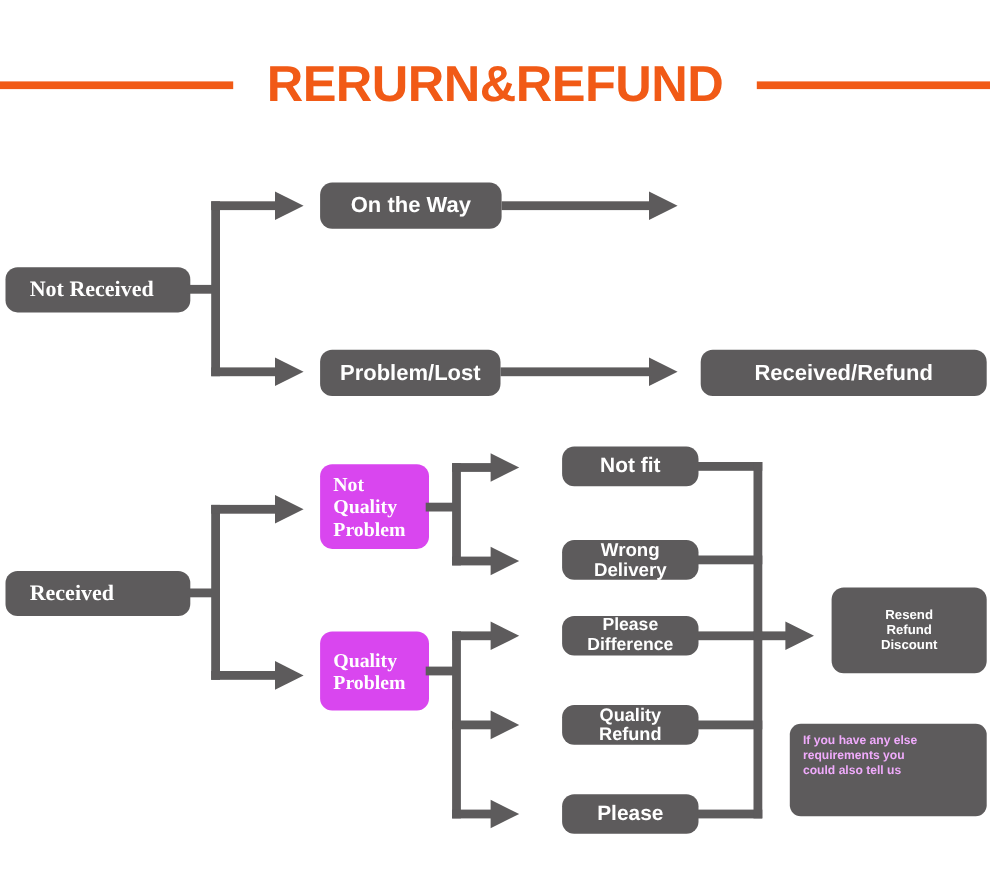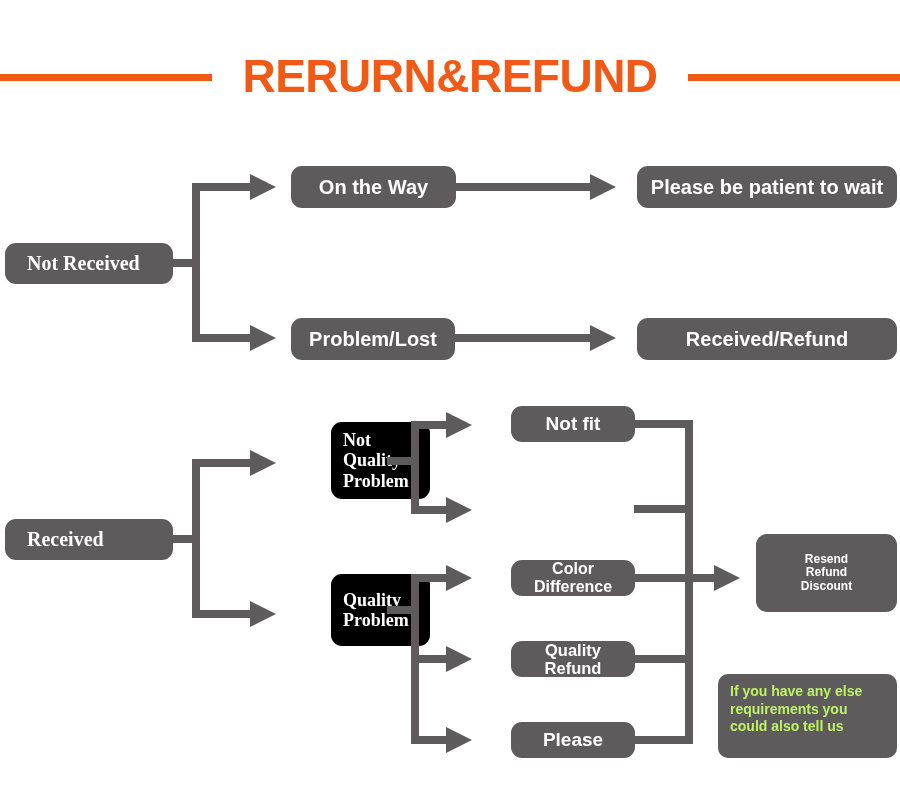--- a/index.html
+++ b/index.html
@@ -58,21 +58,21 @@
     display: flex;
     align-items: center;
     justify-content: center;
     text-align: center;
     font-family: "Liberation Sans", sans-serif;
     font-weight: bold;
     box-sizing: border-box;
     padding: 0 8px;
     line-height: 1.12;
   }
-  .node.dark   { background: #000000; margin-left: 40px; }
+  .node.dark   { background: #d946ef; }
   .node.left-a { justify-content: flex-start; padding-left: 22px; text-align: left; font-family: Liberation Serif, serif; }
 
   .node .lines { display: block; }
   .node .lines span { display: block; }
 
   
   .seg {
     position: absolute;
     background: #5d5b5c;
   }
@@ -86,29 +86,28 @@
     border-top: 13px solid transparent;
     border-bottom: 13px solid transparent;
     border-left: 26px solid #5d5b5c;
   }
 
   
   #bubble {
     position: absolute;
     background: #5d5b5c;
     border-radius: 10px;
-    color: #bef264;
+    color: #f0abfc;
     font-family: "Liberation Sans", sans-serif;
     font-weight: bold;
-    font-size: 14px;
+    font-size: 11px;
     line-height: 1.25;
     padding: 9px 10px 9px 12px;
     box-sizing: border-box;
     text-align: left;
-    margin-top: 16px;
   }
   #bubble span { display: block; }
   #bubble-tail {
     position: absolute;
     width: 0;
     height: 0;
   }
 </style>
 </head>
 <body>
@@ -135,21 +134,20 @@
 
   <div class="node" style="left:291px; top:166px; width:165px; height:42px; font-size:20px;">On the Way</div>
   <div class="node" style="left:291px; top:318px; width:164px; height:42px; font-size:20px;">Problem/Lost</div>
 
   <div class="seg h" style="left:456px; top:183px; width:138px;"></div>
   <div class="arrow" style="left:590px; top:174px;"></div>
 
   <div class="seg h" style="left:455px; top:334px; width:139px;"></div>
   <div class="arrow" style="left:590px; top:325px;"></div>
 
-  <div class="node" style="left:637px; top:166px; width:260px; height:42px; font-size:20px;">Please be patient to wait</div>
   <div class="node left-a" style="left:5px; top:519px; width:168px; height:41px; font-size:20px;">Received</div>
 
   <div class="node" style="left:637px; top:318px; width:260px; height:42px; font-size:20px;">Received/Refund</div>
 
   <div class="seg h" style="left:170px; top:535px; width:30px;"></div>
   <div class="seg v" style="left:192px; top:459px; height:159px;"></div>
   <div class="seg h" style="left:192px; top:459px; width:62px;"></div>
   <div class="arrow" style="left:250px; top:450px;"></div>
   <div class="seg h" style="left:192px; top:610px; width:62px;"></div>
   <div class="arrow" style="left:250px; top:601px;"></div>
@@ -179,21 +177,22 @@
   <div class="seg h" style="left:387px; top:606px; width:30px;"></div>
   <div class="seg v" style="left:411px; top:574px; height:170px;"></div>
   <div class="seg h" style="left:411px; top:574px; width:38px;"></div>
   <div class="arrow" style="left:446px; top:565px;"></div>
   <div class="seg h" style="left:411px; top:655px; width:38px;"></div>
   <div class="arrow" style="left:446px; top:646px;"></div>
   <div class="seg h" style="left:411px; top:736px; width:38px;"></div>
   <div class="arrow" style="left:446px; top:727px;"></div>
 
   <div class="node" style="left:511px; top:406px; width:124px; height:36px; font-size:19px;">Not fit</div>
-  <div class="node" style="left:511px; top:560px; width:124px; height:36px; font-size:16px;">Color Difference</div>
+  <div class="node" style="left:511px; top:491px; width:124px; height:36px; font-size:17px;">Wrong Delivery</div>
+  <div class="node" style="left:511px; top:560px; width:124px; height:36px; font-size:16px;">Please Difference</div>
   <div class="node" style="left:511px; top:641px; width:124px; height:36px; font-size:16.5px;">Quality Refund</div>
   <div class="node" style="left:511px; top:722px; width:124px; height:36px; font-size:19px;">Please</div>
 
   <div class="seg h" style="left:634px; top:420px; width:59px;"></div>
   <div class="seg h" style="left:634px; top:505px; width:59px;"></div>
   <div class="seg h" style="left:634px; top:574px; width:59px;"></div>
   <div class="seg h" style="left:634px; top:655px; width:59px;"></div>
   <div class="seg h" style="left:634px; top:736px; width:59px;"></div>
 
   <div class="seg v" style="left:685px; top:420px; height:324px;"></div>

